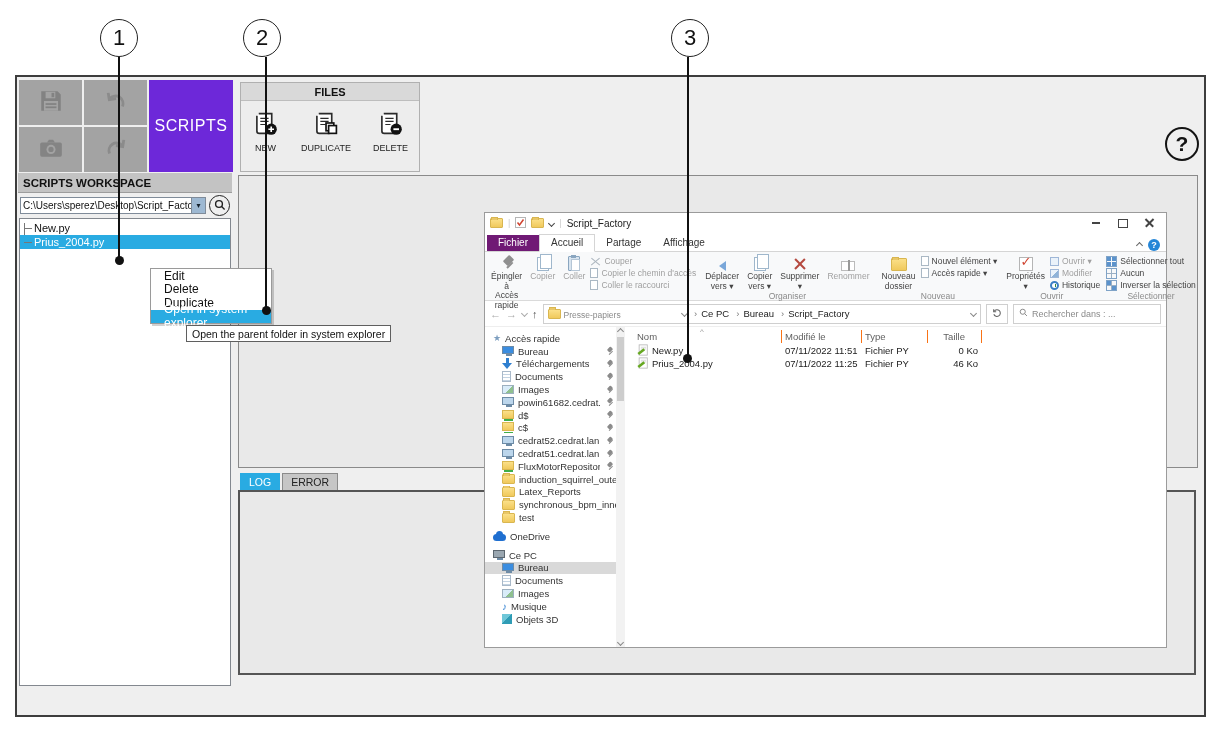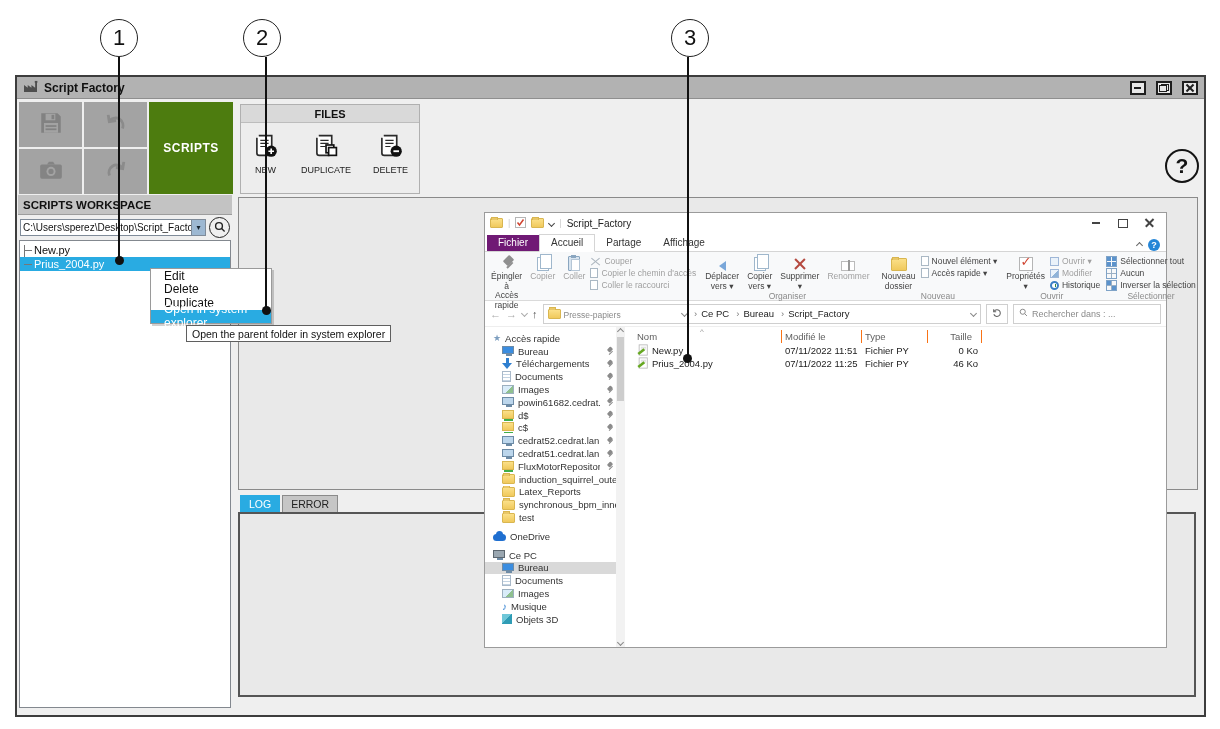--- a/index.html
+++ b/index.html
@@ -19,22 +19,22 @@
   .tb-spacer{flex:1}
   .awb{width:16px;height:14px;border:2px solid #1f1f1f;background:#e8e8e8;position:relative;margin-left:4px}
   .awb.min::before{content:"";position:absolute;left:2px;top:4px;width:7px;height:2px;background:#1f1f1f}
   .awb.max::before{content:"";position:absolute;right:1px;top:1px;width:6px;height:5px;border:1.5px solid #1f1f1f;background:#e8e8e8}
   .awb.max::after{content:"";position:absolute;left:1px;bottom:1px;width:6px;height:5px;border:1.5px solid #1f1f1f;background:#e8e8e8}
   .awb.cls::before,.awb.cls::after{content:"";position:absolute;left:0.5px;top:4px;width:10px;height:2px;background:#1f1f1f}
   .awb.cls::before{transform:rotate(45deg)}.awb.cls::after{transform:rotate(-45deg)}
   .app-body{position:relative;height:614px}
 
   .gbtn{position:absolute;width:63px;height:45px;background:#a3a3a3;display:flex;align-items:center;justify-content:center}
-  .scripts-btn{position:absolute;left:132px;top:3px;width:84px;height:92px;background:#4d7c0f;color:#fff;
-    display:flex;align-items:center;justify-content:center;font-size:12px;font-weight:bold;letter-spacing:.5px}
+  .scripts-btn{position:absolute;left:132px;top:3px;width:84px;height:92px;background:#6d28d9;color:#fff;
+    display:flex;align-items:center;justify-content:center;font-size:16px;font-weight:normal;letter-spacing:.5px}
 
   .group{position:absolute;border:1px solid #b0b0b0;background:#ededed}
   .group-head{height:18px;background:#d9d9d9;border-bottom:1px solid #bdbdbd;display:flex;align-items:center;justify-content:center;
     font-size:11px;font-weight:bold;color:#111}
   .group-body{display:flex;justify-content:space-around;align-items:flex-start;padding-top:9px}
   .fbtn{display:flex;flex-direction:column;align-items:center;gap:4px;font-size:9px;color:#222}
   .fbtn.dis{color:#a2a2a2}
   .run-tri{width:0;height:0;border-left:24px solid #9b9b9b;border-top:14px solid transparent;border-bottom:14px solid transparent}
   .stop-sq{width:24px;height:24px;background:#9b9b9b;margin-top:2px}
 
@@ -185,49 +185,36 @@
   .note{color:#2f7fd0;font-size:10px;flex:none}
   .ic-cube{width:10px;height:10px;background:linear-gradient(135deg,#6fc7d8 50%,#2f9cb5 50%);flex:none}
   .escroll{width:9px;background:#f2f2f2;display:flex;flex-direction:column;align-items:center;padding:2px 0}
   .escroll .chev{border-color:#888}
   .ethumb{width:7px;height:64px;background:#cdcdcd;margin-top:3px}
   .escroll .spacer{flex:1}
 
   .elist{flex:1;padding:2px 6px 0 9px;position:relative;overflow:hidden}
   .lhead{display:flex;height:15px;align-items:center;font-size:9.5px;color:#5f5f5f;position:relative}
   .lhead .hc{border-right:1px solid #f97316;height:13px;display:flex;align-items:center;padding-left:3px}
-  .hc.c1{width:148px}.hc.c2{width:80px}.hc.c3{width:66px}.hc.c4{width:54px;justify-content:flex-end;padding-right:9px}
+  .hc.c1{width:148px}.hc.c2{width:80px}.hc.c3{width:66px}.hc.c4{width:54px;justify-content:flex-end;padding-right:16px}
   .sortmark{position:absolute;left:66px;top:-2px;font-size:8px;color:#999}
   .lrow{display:flex;height:13px;align-items:center;font-size:9.5px;color:#222}
   .lrow .cc{display:flex;align-items:center;gap:3px;padding-left:3px}
   .cc.c1{width:148px}.cc.c2{width:80px}.cc.c3{width:66px}.cc.c4{width:54px;justify-content:flex-end;padding-right:4px}
   .pyic{flex:none}
 
   .estatus{height:17px;border-top:1px solid #eaeaea;display:flex;align-items:center;padding:0 6px;font-size:9px;color:#333}
   .est-right{margin-left:auto;display:flex;gap:2px}
   .vico{width:14px;height:12px;border:1px solid #c9c9c9;background:repeating-linear-gradient(#fff 0 2px,#b9c7d2 2px 3px)}
   .vico.on{border-color:#7fb2e3;background:#dff0fb}
 </style>
 </head>
 <body>
 
 <div class="app">
-  <div class="titlebar">
-    <span>
-      <svg width="15" height="13" viewBox="0 0 16 14">
-          <path d="M1 13V5.5l4 2.8V5.5l4 2.8V5.5l4 2.8V2h2v11z" fill="#4e4e4e"></path>
-          <rect x="12.6" y="1" width="2.8" height="2" fill="#4e4e4e"></rect>
-        </svg>
-    </span>
-    <span class="title-text">Script Factory</span>
-    <span class="tb-spacer"></span>
-    <span class="awb min"></span>
-    <span class="awb max"></span>
-    <span class="awb cls"></span>
-  </div>
 
   <div class="app-body">
 
     <div class="gbtn" style="left:2px;top:3px">
       <span>
         <svg width="26" height="26" viewBox="0 0 24 24">
             <path d="M3 3h15l3 3v15H3z" fill="#828282"></path>
             <rect x="7" y="3.5" width="9" height="6" fill="#a3a3a3"></rect>
             <rect x="12.5" y="4.5" width="2.5" height="4" fill="#828282"></rect>
             <rect x="5.5" y="12" width="13" height="9" fill="#a3a3a3"></rect>

